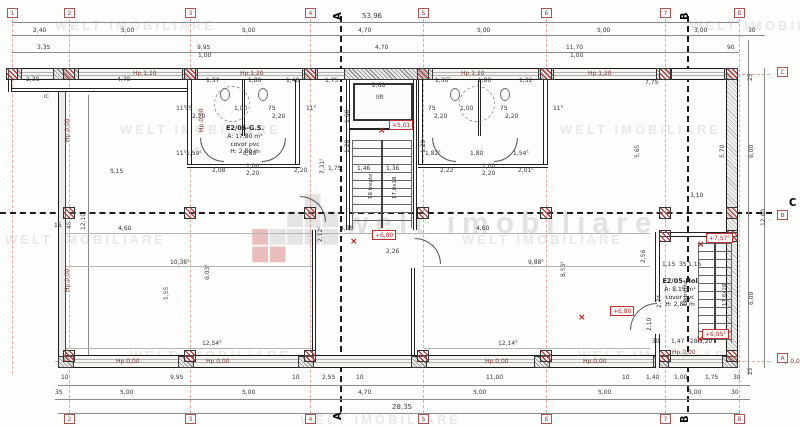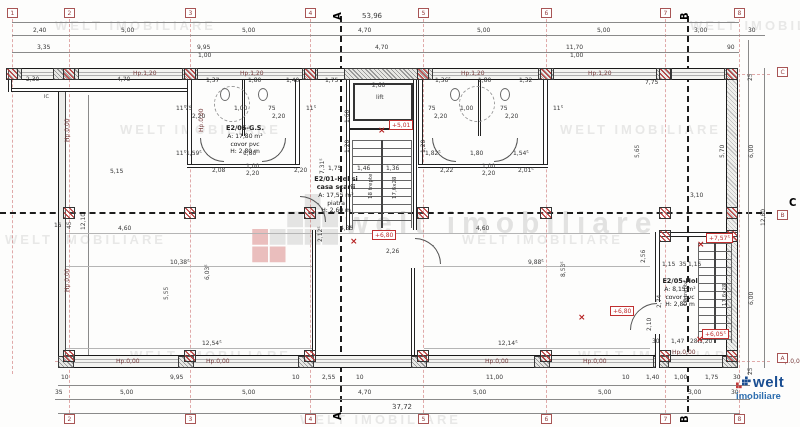--- a/index.html
+++ b/index.html
@@ -226,27 +226,20 @@
   <div class="arc" style="left:262px;top:138px;width:24px;height:24px;border-bottom:1px solid #555;border-right:1px solid #555;border-radius:0 0 100% 0"></div>
   <div class="arc" style="left:432px;top:138px;width:24px;height:24px;border-bottom:1px solid #555;border-left:1px solid #555;border-radius:0 0 0 100%"></div>
   <div class="arc" style="left:494px;top:138px;width:24px;height:24px;border-bottom:1px solid #555;border-right:1px solid #555;border-radius:0 0 100% 0"></div>
   <div class="arc" style="left:300px;top:196px;width:26px;height:26px;border-top:1px solid #555;border-right:1px solid #555;border-radius:0 100% 0 0"></div>
 
   <div class="room" style="left:212px;top:124px;width:66px">
     <div class="rn">E2/06-G.S.</div>
     <div class="rl">A: 17,80 m²</div>
     <div class="rl">covor pvc</div>
     <div class="rl">H: 2,80 m</div>
-  </div>
-  <div class="room" style="left:304px;top:175px;width:64px">
-    <div class="rn">E2/01-Hol si</div>
-    <div class="rn">casa scarii</div>
-    <div class="rl">A: 17,55 m²</div>
-    <div class="rl">piatra</div>
-    <div class="rl">H: 2,60 m</div>
   </div>
   <div class="room" style="left:658px;top:277px;width:44px">
     <div class="rn">E2/05-Hol</div>
     <div class="rl">A: 8,15 m²</div>
     <div class="rl">covor pvc</div>
     <div class="rl">H: 2,80 m</div>
   </div>
 
   <div>
       <span class="lbl" style="left: 362px; top: 13px; font-size: 7px;">53,96</span>
@@ -277,21 +270,21 @@
       <span class="lbl" style="left: 705px; top: 374px;">1,75</span>
       <span class="lbl" style="left: 733px; top: 374px;">30</span>
       <span class="lbl" style="left: 55px; top: 389px;">35</span>
       <span class="lbl" style="left: 120px; top: 389px;">5,00</span>
       <span class="lbl" style="left: 242px; top: 389px;">5,00</span>
       <span class="lbl" style="left: 358px; top: 389px;">4,70</span>
       <span class="lbl" style="left: 473px; top: 389px;">5,00</span>
       <span class="lbl" style="left: 598px; top: 389px;">5,00</span>
       <span class="lbl" style="left: 688px; top: 389px;">3,00</span>
       <span class="lbl" style="left: 731px; top: 389px;">30</span>
-      <span class="lbl" style="left: 392px; top: 404px; font-size: 7px;">37,72</span>
+      <span class="lbl" style="left: 392px; top: 404px; font-size: 7px;">28,35</span>
       <span class="lbl" style="left: 747px; top: 81px; transform: rotate(-90deg);">25</span>
       <span class="lbl" style="left: 634px; top: 158px; transform: rotate(-90deg);">5,65</span>
       <span class="lbl" style="left: 719px; top: 158px; transform: rotate(-90deg);">5,70</span>
       <span class="lbl" style="left: 748px; top: 158px; transform: rotate(-90deg);">6,00</span>
       <span class="lbl" style="left: 760px; top: 226px; transform: rotate(-90deg);">12,60</span>
       <span class="lbl" style="left: 748px; top: 305px; transform: rotate(-90deg);">6,00</span>
       <span class="lbl" style="left: 640px; top: 263px; transform: rotate(-90deg);">2,56</span>
       <span class="lbl" style="left: 656px; top: 308px; transform: rotate(-90deg);">2,74</span>
       <span class="lbl" style="left: 646px; top: 331px; transform: rotate(-90deg);">2,10</span>
       <span class="lbl" style="left: 747px; top: 375px; transform: rotate(-90deg);">25</span>
@@ -421,34 +414,14 @@
       <span class="bubble" style="left: 777px; top: 353px;">A</span>
     </div>
   <div>
       <span class="secflag" style="left: 333px; top: 20px; transform: rotate(-90deg);">A</span>
       <span class="secflag" style="left: 680px; top: 20px; transform: rotate(-90deg);">B</span>
       <span class="secflag" style="left: 333px; top: 420px; transform: rotate(-90deg);">A</span>
       <span class="secflag" style="left: 680px; top: 423px; transform: rotate(-90deg);">B</span>
       <span class="secflag" style="left: 789px; top: 198px;">C</span>
     </div>
 
-  <div id="brand">
-    <div>
-      <svg width="15" height="13" viewBox="0 0 50 40">
-        <g fill="#1a4e92">
-          <rect x="30" y="0" width="9" height="9"></rect>
-            <rect x="20" y="10" width="9" height="9"></rect>
-          <rect x="30" y="10" width="9" height="9"></rect>
-            <rect x="40" y="10" width="9" height="9"></rect>
-          <rect x="20" y="20" width="9" height="9"></rect>
-            <rect x="30" y="20" width="9" height="9"></rect>
-        </g>
-        <g fill="#c23a3a">
-          <rect x="0" y="20" width="9" height="9"></rect>
-            <rect x="0" y="30" width="9" height="9"></rect>
-          <rect x="10" y="30" width="9" height="9"></rect>
-        </g>
-      </svg><span class="b1">welt</span>
-    </div>
-    <div class="b2">imobiliare</div>
-  </div>
 
 </div>
 
 </body></html>

